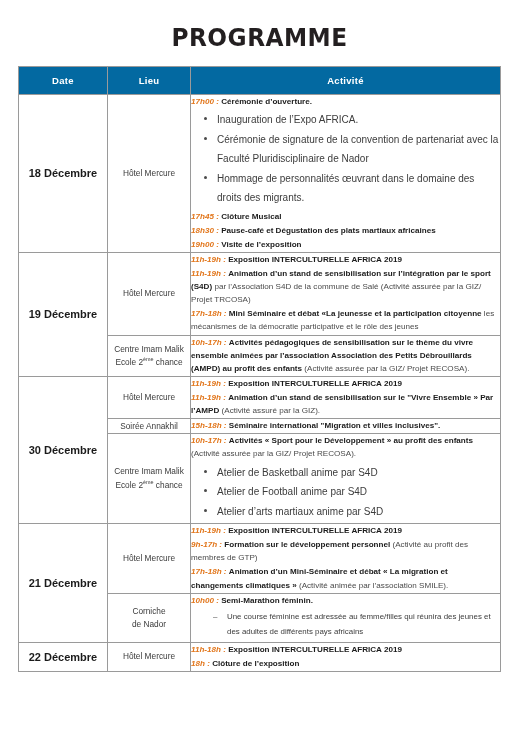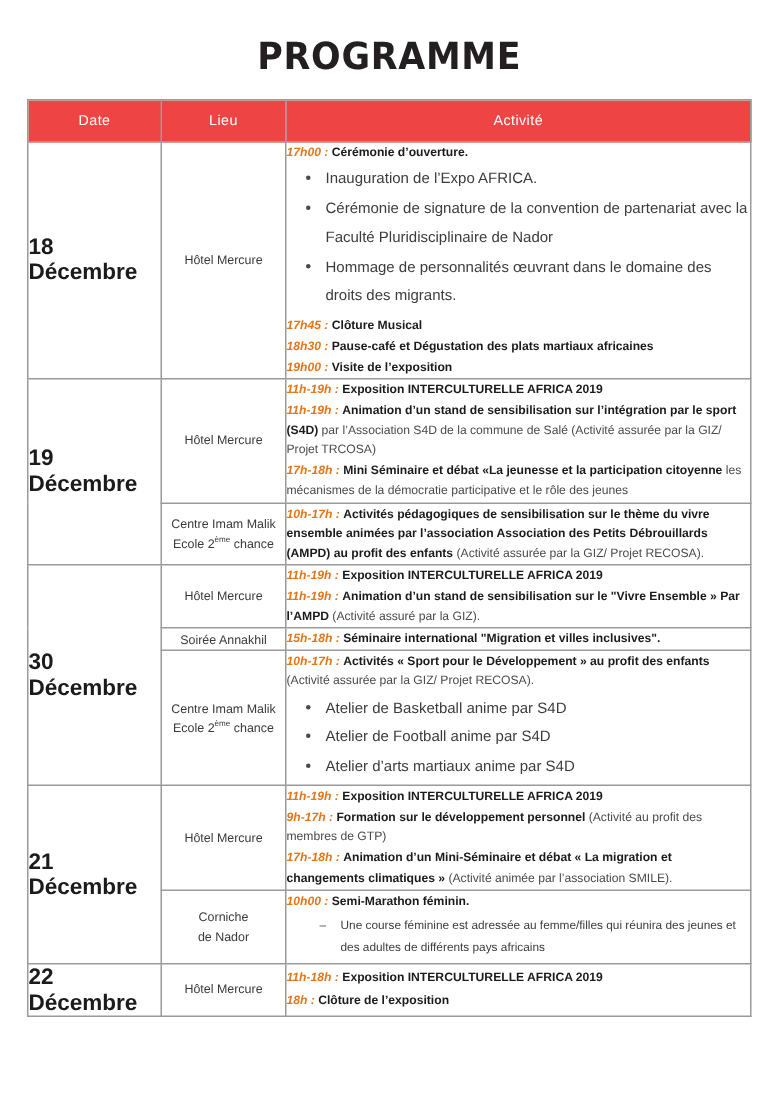--- a/index.html
+++ b/index.html
@@ -27,37 +27,38 @@
     width:482px;
     margin:14px 0 0 18px;
     table-layout:fixed;
   }
   table.programme td,table.programme th{
     border:1px solid #9a9a9a;
     vertical-align:middle;
     padding:0;
   }
   thead th{
-    background:#ef4444;
+    background:#0369a1;
     color:#ffffff;
-    font-weight:normal;
+    font-weight:bold;
     font-size:9.5px;
     height:27px;
     text-align:center;
     letter-spacing:0.3px;
     border-color:#b5б5b5;
     border:1px solid #a5a5a5;
   }
   col.c-date{width:89px;}
   col.c-lieu{width:83px;}
   col.c-act{width:310px;}
 
   td.date-cell{
+    text-align:center;
     font-weight:bold;
-    font-size:15px;
+    font-size:11px;
     color:#1b1b1b;
   }
   td.lieu-cell{
     text-align:center;
     font-size:8.3px;
     color:#3a3a3a;
     line-height:1.55;
     padding:6px 3px;
   }
   td.act-cell{

